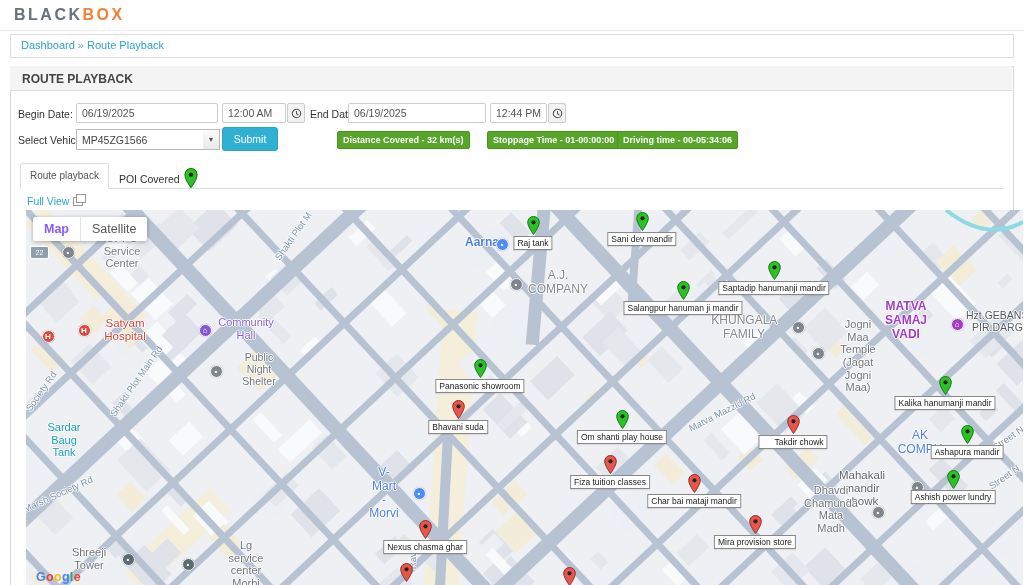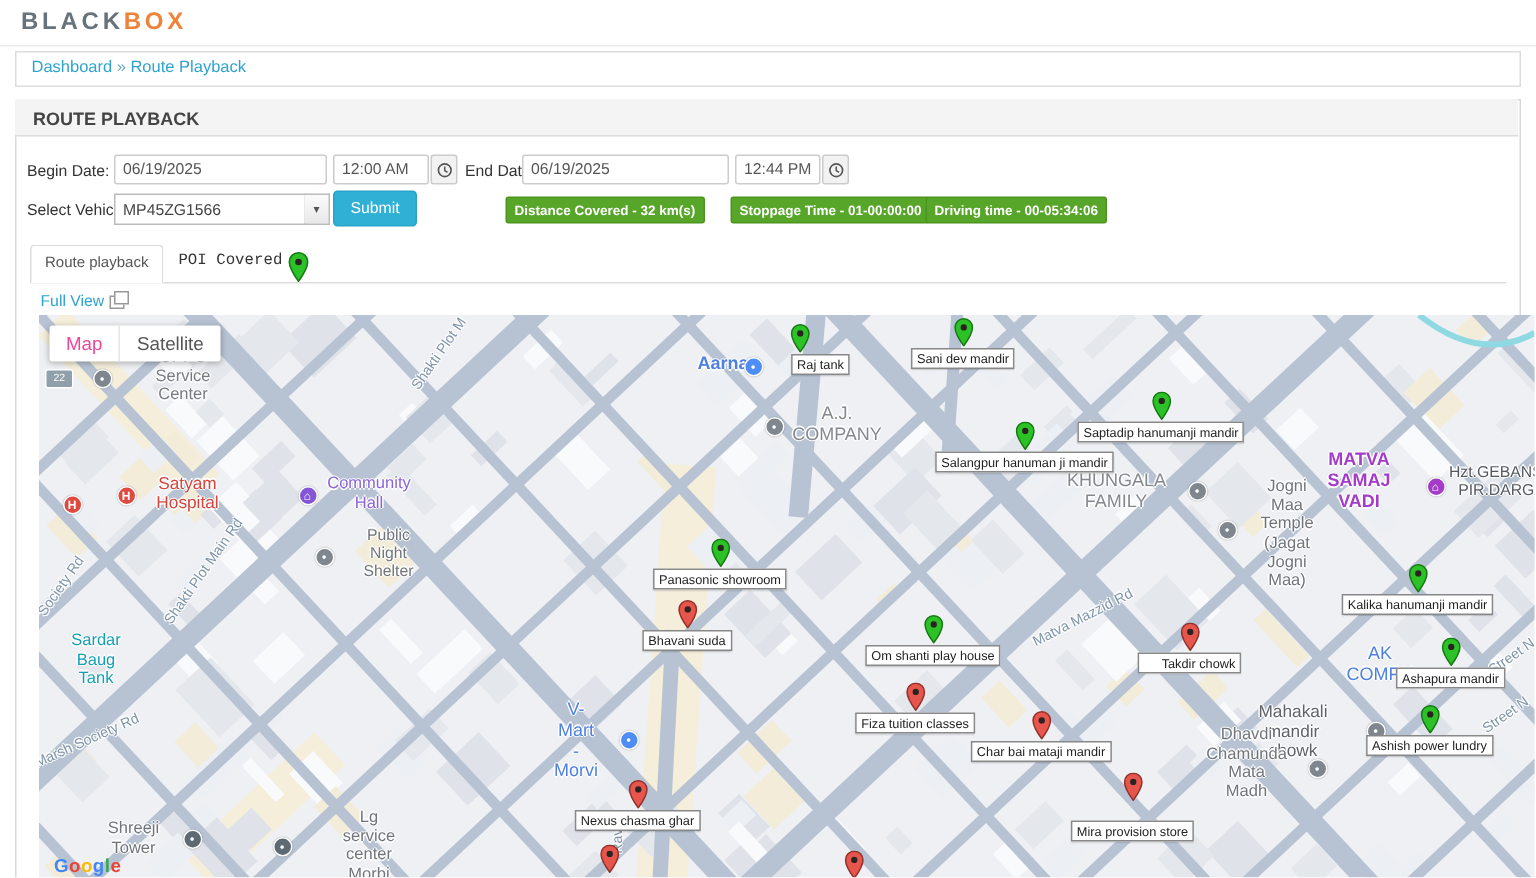--- a/index.html
+++ b/index.html
@@ -32,41 +32,41 @@
   #submitbtn{left:222px;top:127px;width:54px;height:22px;background:#31b0d5;border:1px solid #28a4c9;border-radius:3px;
     color:#fff;font-size:10.5px;display:flex;align-items:center;justify-content:center;cursor:pointer;}
   .badge{position:absolute;top:131px;height:16px;background:#57a629;border:1px solid #4c951d;border-radius:2px;color:#fff;
     font-size:9px;font-weight:bold;display:flex;align-items:center;padding:0 5px;white-space:nowrap;}
   
   #tabline{left:20px;top:188px;width:984px;height:1px;background:#ddd;}
   #tabrow{left:20px;top:163px;height:26px;display:flex;align-items:flex-start;}
   .tab{font-size:10px;padding:6px 9px;box-sizing:border-box;height:26px;white-space:nowrap;cursor:pointer;}
   .tab.active{background:#fff;border:1px solid #ddd;border-bottom:1px solid #fff;border-radius:3px 3px 0 0;color:#555;position:relative;z-index:2;}
   .tab.inactive{color:#2da3cf;background:#f8f8f8;border:1px solid #eee;border-bottom:none;margin-left:1px;display:flex;gap:4px;align-items:center;}
-  .legenditem{display:flex;align-items:flex-start;font-size:10.5px;color:#333;margin-left:10px;padding-top:5px;gap:4px;font-family:Liberation Mono, monospace;}
+  .legenditem{display:flex;align-items:center;font-size:10.5px;color:#333;margin-left:10px;padding-top:5px;gap:4px;}
   .winicon{display:inline-block;width:8px;height:7px;border:1px solid #999;position:relative;background:#fff;}
   .winicon::after{content:"";position:absolute;left:2px;top:-4px;width:8px;height:7px;border:1px solid #999;background:#fff;}
   #fullview{left:27px;top:195px;font-size:10.5px;color:#2da3cf;cursor:pointer;display:flex;gap:4px;align-items:center;}
   
   #maparea{left:26px;top:210px;width:997px;height:375px;background:#eef0f4;overflow:hidden;cursor:grab;}
   .bld{position:absolute;}
   .road{position:absolute;transform-origin:center;}
   .roadlabel{position:absolute;font-size:9.5px;color:#7e93a8;white-space:nowrap;
     text-shadow:1px 0 0 #fff,-1px 0 0 #fff,0 1px 0 #fff,0 -1px 0 #fff;}
   .place{position:absolute;white-space:pre-line;text-align:center;line-height:1.15;
     text-shadow:1px 0 0 #fff,-1px 0 0 #fff,0 1px 0 #fff,0 -1px 0 #fff;cursor:pointer;}
   .poiicon{position:absolute;width:13px;height:13px;border-radius:50%;border:1.5px solid #fff;box-shadow:0 0 1px rgba(0,0,0,.4);
     display:flex;align-items:center;justify-content:center;color:#fff;font-size:8px;font-weight:bold;box-sizing:border-box;cursor:pointer;}
   .marker{position:absolute;cursor:pointer;}
   .mlabel{position:absolute;transform:translateX(-50%);background:#fff;border:1px solid #888;font-size:8.5px;color:#222;
     padding:1px 3px;white-space:nowrap;box-shadow:0 1px 1px rgba(0,0,0,.15);}
   
   #mapctl{left:33px;top:217px;height:24px;background:#fff;border-radius:2px;box-shadow:0 1px 4px rgba(0,0,0,.3);display:flex;}
   #mapctl .mbtn{padding:4px 11px;font-size:12.5px;display:flex;align-items:center;cursor:pointer;}
-  #mapctl .mbtn.on{font-weight:normal;color:#ec4899;}
+  #mapctl .mbtn.on{font-weight:bold;color:#8b5cf6;}
   #mapctl .mbtn.off{color:#565656;border-left:1px solid #e6e6e6;}
   #hwbadge{left:30px;top:246px;width:17px;height:11px;background:#8fa0aa;border:1px solid #fff;border-radius:2px;color:#fff;
     font-size:7px;display:flex;align-items:center;justify-content:center;}
   #glogo{left:36px;top:570px;font-size:12.5px;font-weight:bold;letter-spacing:.3px;cursor:pointer;}
 </style>
 </head>
 <body>
 
 <div id="page">
 
@@ -396,21 +396,21 @@
         <div class="poiicon" style="left: 884.5px; top: 270.5px; background: rgb(127, 134, 141);">•</div>
         <div class="poiicon" style="left: 845.5px; top: 295.5px; background: rgb(127, 134, 141);">•</div>
         <div class="poiicon" style="left: 95.5px; top: 342.5px; background: rgb(94, 106, 113);">•</div>
         <div class="poiicon" style="left: 155.5px; top: 347.5px; background: rgb(94, 106, 113);">•</div>
       </div>
     <div class="abs" id="lyr-markers">
         <div class="marker" style="left: 500.5px; top: 6px;"><svg width="13" height="19" viewBox="0 0 13 19">
             <path d="M6.5.5C3.2.5.7 3 .7 6.3c0 4.3 5.8 12.2 5.8 12.2s5.8-7.9 5.8-12.2C12.3 3 9.8.5 6.5.5z" fill="#2dc128" stroke="#157a12"></path>
             <circle cx="6.5" cy="6.3" r="2.1" fill="#2b2320"></circle>
           </svg></div>
-        <div class="mlabel" style="left: 507px; top: 26px; margin-left: 14px;">Raj tank</div>
+        <div class="mlabel" style="left: 507px; top: 26px;">Raj tank</div>
         <div class="marker" style="left: 609.5px; top: 2px;"><svg width="13" height="19" viewBox="0 0 13 19">
             <path d="M6.5.5C3.2.5.7 3 .7 6.3c0 4.3 5.8 12.2 5.8 12.2s5.8-7.9 5.8-12.2C12.3 3 9.8.5 6.5.5z" fill="#2dc128" stroke="#157a12"></path>
             <circle cx="6.5" cy="6.3" r="2.1" fill="#2b2320"></circle>
           </svg></div>
         <div class="mlabel" style="left: 616px; top: 22px;">Sani dev mandir</div>
         <div class="marker" style="left: 741.5px; top: 51px;"><svg width="13" height="19" viewBox="0 0 13 19">
             <path d="M6.5.5C3.2.5.7 3 .7 6.3c0 4.3 5.8 12.2 5.8 12.2s5.8-7.9 5.8-12.2C12.3 3 9.8.5 6.5.5z" fill="#2dc128" stroke="#157a12"></path>
             <circle cx="6.5" cy="6.3" r="2.1" fill="#2b2320"></circle>
           </svg></div>
         <div class="mlabel" style="left: 748px; top: 71px;">Saptadip hanumanji mandir</div>
@@ -461,21 +461,21 @@
         <div class="mlabel" style="left: 668px; top: 284px;">Char bai mataji mandir</div>
         <div class="marker" style="left: 760.5px; top: 205px;"><svg width="13" height="19" viewBox="0 0 13 19">
             <path d="M6.5.5C3.2.5.7 3 .7 6.3c0 4.3 5.8 12.2 5.8 12.2s5.8-7.9 5.8-12.2C12.3 3 9.8.5 6.5.5z" fill="#e6564d" stroke="#92312a"></path>
             <circle cx="6.5" cy="6.3" r="2.1" fill="#2b2320"></circle>
           </svg></div>
         <div class="mlabel" style="left: 767px; top: 225px; padding-left: 15px;">Takdir chowk</div>
         <div class="marker" style="left: 722.5px; top: 305px;"><svg width="13" height="19" viewBox="0 0 13 19">
             <path d="M6.5.5C3.2.5.7 3 .7 6.3c0 4.3 5.8 12.2 5.8 12.2s5.8-7.9 5.8-12.2C12.3 3 9.8.5 6.5.5z" fill="#e6564d" stroke="#92312a"></path>
             <circle cx="6.5" cy="6.3" r="2.1" fill="#2b2320"></circle>
           </svg></div>
-        <div class="mlabel" style="left: 729px; top: 325px; margin-top: 12px;">Mira provision store</div>
+        <div class="mlabel" style="left: 729px; top: 325px;">Mira provision store</div>
         <div class="marker" style="left: 392.5px; top: 310px;"><svg width="13" height="19" viewBox="0 0 13 19">
             <path d="M6.5.5C3.2.5.7 3 .7 6.3c0 4.3 5.8 12.2 5.8 12.2s5.8-7.9 5.8-12.2C12.3 3 9.8.5 6.5.5z" fill="#e6564d" stroke="#92312a"></path>
             <circle cx="6.5" cy="6.3" r="2.1" fill="#2b2320"></circle>
           </svg></div>
         <div class="mlabel" style="left: 399px; top: 330px;">Nexus chasma ghar</div>
         <div class="marker" style="left: 373.5px; top: 353px;"><svg width="13" height="19" viewBox="0 0 13 19">
             <path d="M6.5.5C3.2.5.7 3 .7 6.3c0 4.3 5.8 12.2 5.8 12.2s5.8-7.9 5.8-12.2C12.3 3 9.8.5 6.5.5z" fill="#e6564d" stroke="#92312a"></path>
             <circle cx="6.5" cy="6.3" r="2.1" fill="#2b2320"></circle>
           </svg></div>
         <div class="marker" style="left: 536.5px; top: 357px;"><svg width="13" height="19" viewBox="0 0 13 19">

